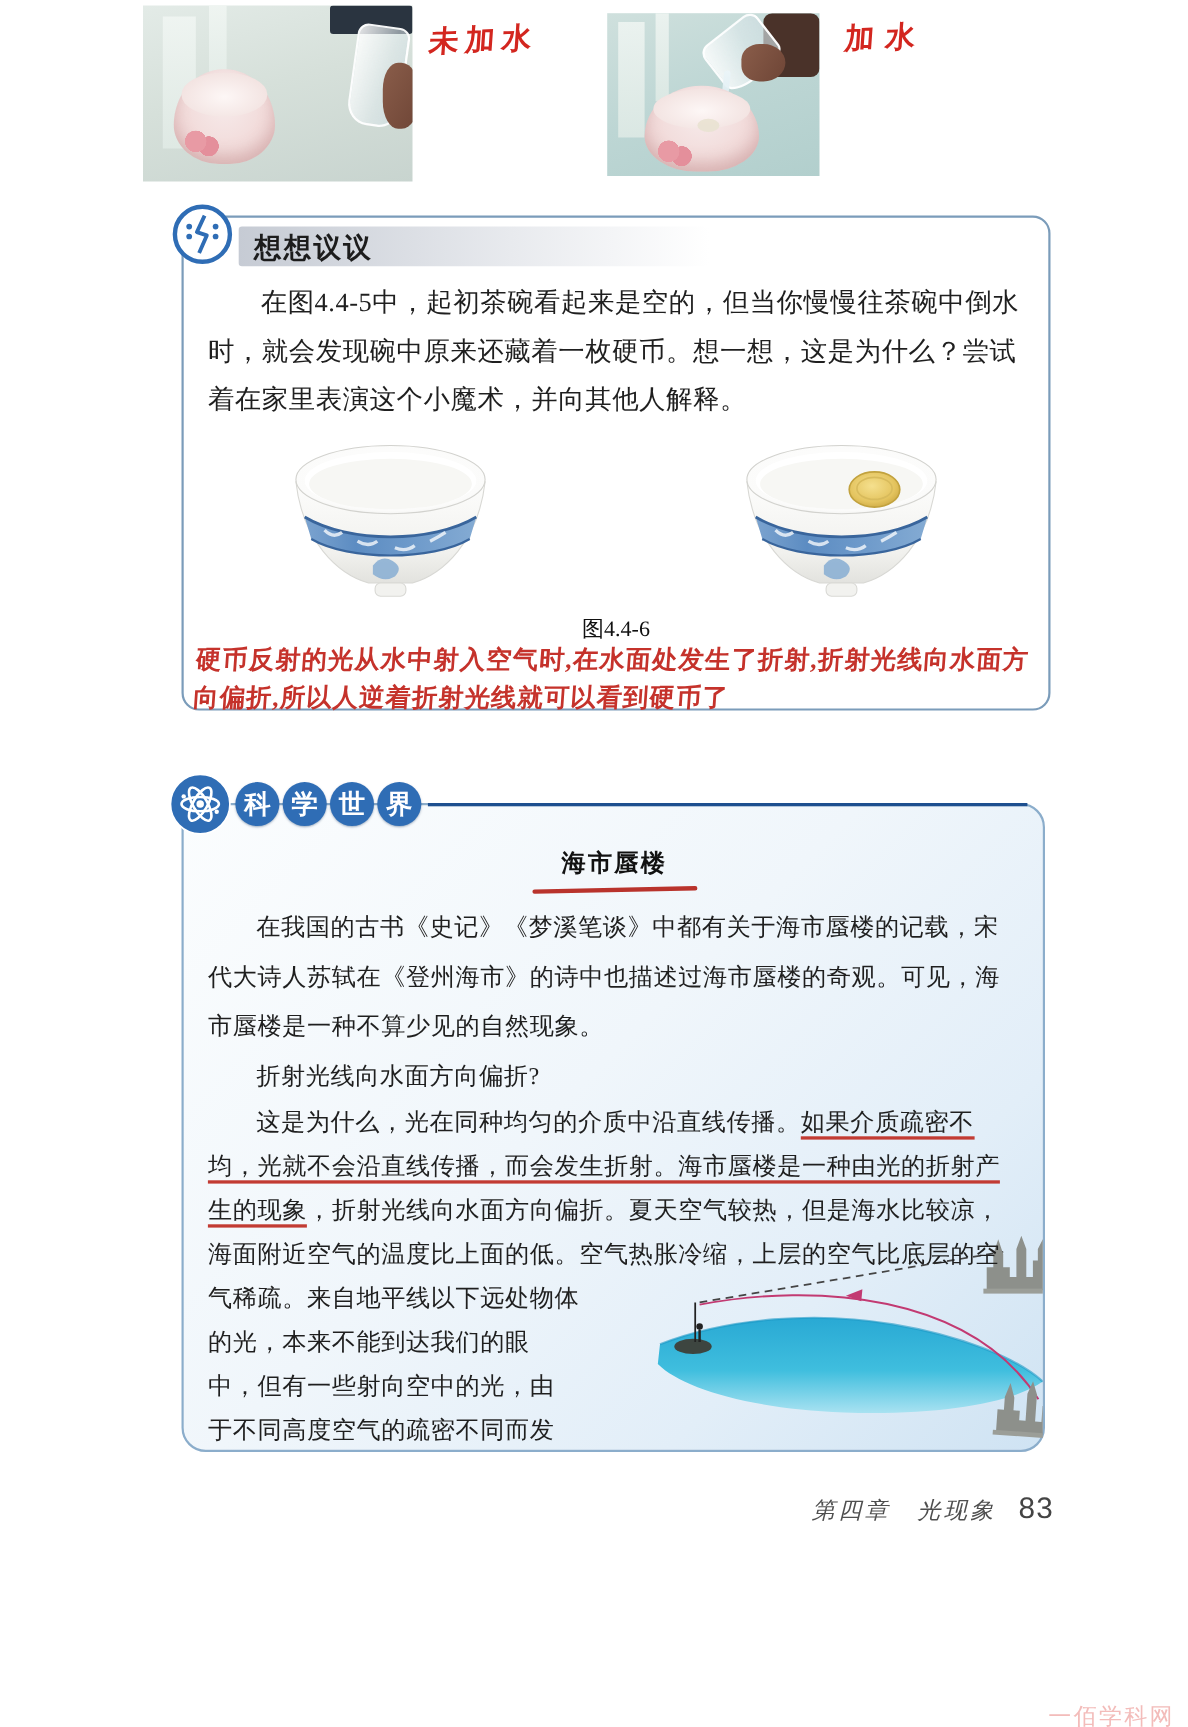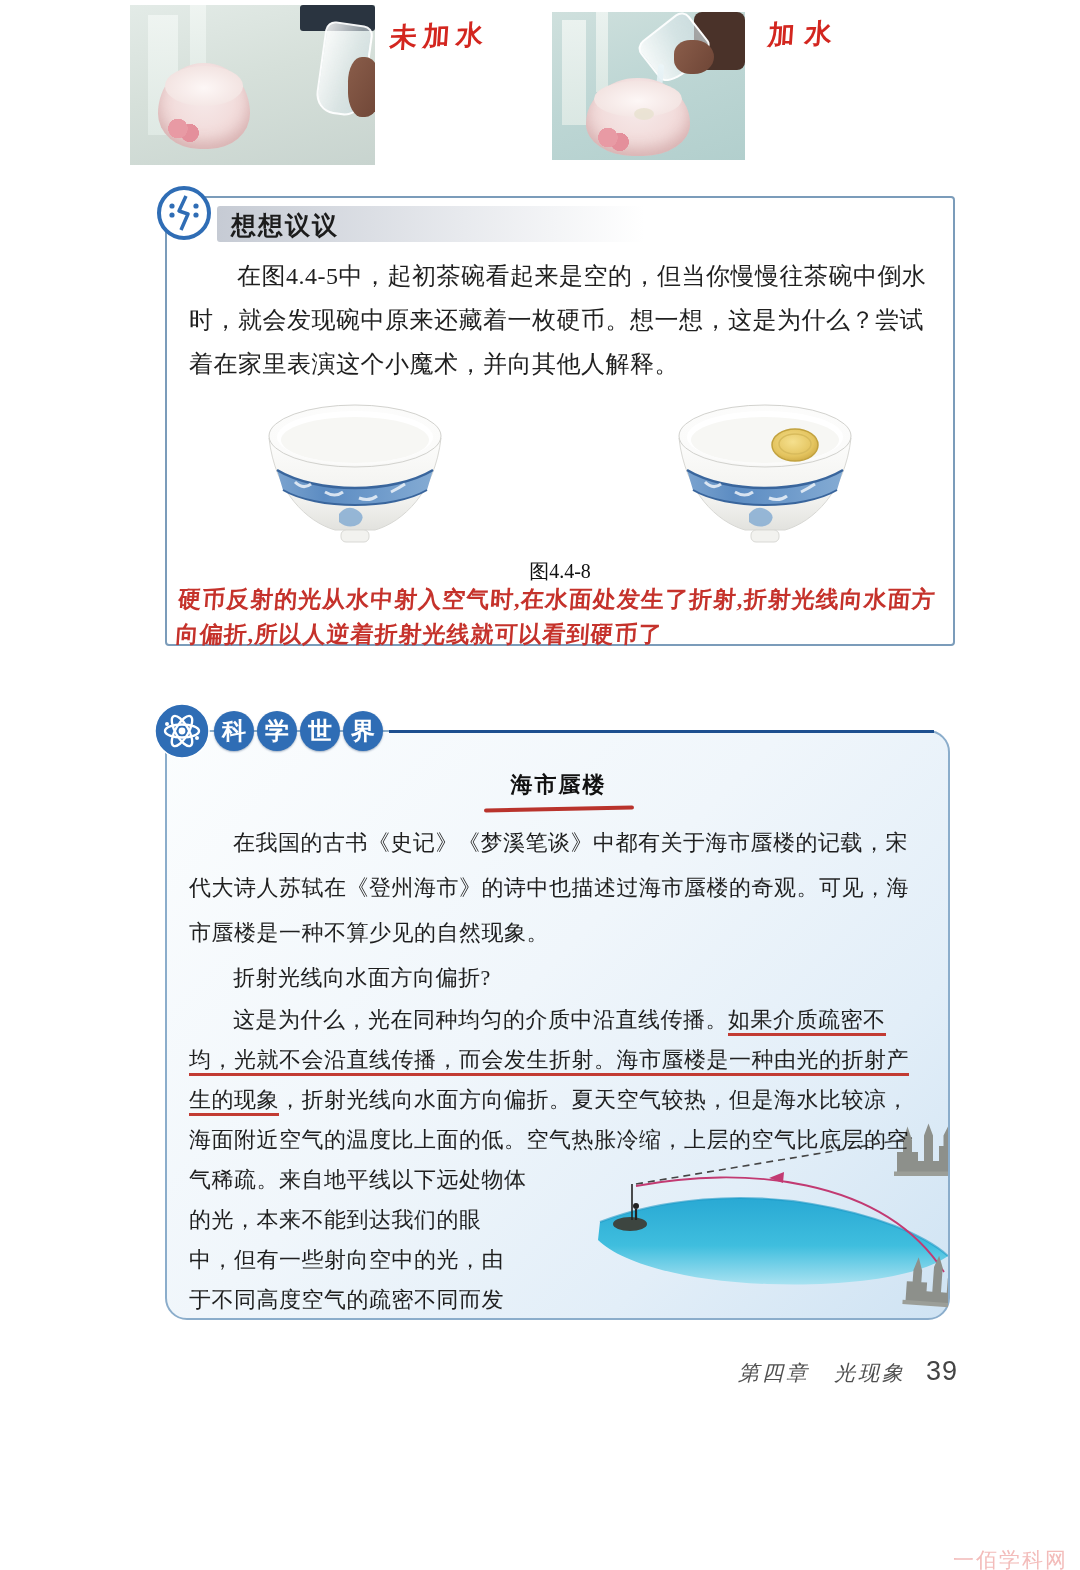--- a/index.html
+++ b/index.html
@@ -23,21 +23,21 @@
            border:2px solid rgba(255,255,255,.9); border-radius:10px 10px 40% 40%/10px 10px 22% 22%; }
   .hand { position:absolute; background:linear-gradient(120deg,#8a5d4a,#6e4536); border-radius:45% 55% 55% 45%; }
   .sleeve { position:absolute; background:#4a3229; border-radius:8px; }
   .stream { position:absolute; width:6px; background:linear-gradient(rgba(235,245,248,.95),rgba(210,230,236,.8)); border-radius:3px; }
   .coin-dot { position:absolute; width:20px; height:12px; border-radius:50%; background:#e9e2d2; opacity:.9; }
   .photo-label { position:absolute; color:#d3261f; font-weight:bold; font-size:27px; letter-spacing:6px;
                  transform:skewX(-6deg) rotate(-2deg); font-family:"Liberation Serif",serif; }
 
   
   .think-box { position:absolute; left:165px; top:196px; width:790px; height:450px;
-               border:2px solid #7b9cba; border-radius:4px; background:#fff; }
+               border:2px solid #7b9cba; border-radius:16px; background:#fff; }
   .think-icon { position:absolute; left:-12px; top:-14px; width:58px; height:58px; }
   .think-header-bar { position:absolute; left:50px; top:8px; width:450px; height:36px; border-radius:3px;
                background:linear-gradient(to right,#c6cbd4 0%,#e8eaee 55%,rgba(255,255,255,0) 95%); }
   .think-header { position:absolute; left:64px; top:11px; font-family:"Liberation Sans",sans-serif;
                font-weight:bold; font-size:25px; color:#1c1c1c; letter-spacing:2px; }
   .think-par { position:absolute; left:22px; top:56px; width:748px; font-size:24px; line-height:44px;
                color:#1f1f1f; text-indent:2em; letter-spacing:.5px; }
   .bowl-fig { position:absolute; top:184px; width:200px; height:166px; }
   .bowl-left { left:88px; } .bowl-right { left:498px; }
   .fig-caption1 { position:absolute; left:0; top:360px; width:100%; text-align:center; font-size:20px; color:#111; }
@@ -171,21 +171,21 @@
         <path d="M84,132 q8,-10 18,-4 q10,6 2,14 q-10,6 -20,-2 z" fill="#86add2" opacity=".85"></path>
         <rect x="86" y="148" width="28" height="12" rx="5" fill="#f2f2ef" stroke="#d9d9d5"></rect>
         <ellipse cx="100" cy="54" rx="86" ry="31" fill="url(#rimg)" stroke="#d2d2ce" stroke-width="1"></ellipse>
         <ellipse cx="100" cy="55" rx="78" ry="26" fill="#ffffff"></ellipse>
         <ellipse cx="100" cy="58" rx="74" ry="23" fill="#f7f7f4"></ellipse>
         <ellipse cx="130" cy="63" rx="23" ry="16" fill="url(#coing)" stroke="#c2a23e" stroke-width="1.5"></ellipse>
         <ellipse cx="130" cy="62" rx="16" ry="10" fill="none" stroke="#d8bb5c" stroke-width="1.5"></ellipse>
       </svg>
     </div>
 
-    <div class="fig-caption1">图4.4-8</div>
+    <div class="fig-caption1">图4.4-6</div>
     <div class="hand-answer">硬币反射的光从水中射入空气时,在水面处发生了折射,折射光线向水面方向偏折,所以人逆着折射光线就可以看到硬币了</div>
   </div>
 
   <div class="sci-box">
     <div class="sci-badge">
       <svg width="58" height="58" viewBox="0 0 58 58">
         <circle cx="29" cy="29" r="27" fill="#2f6db5" stroke="#ffffff" stroke-width="1.5"></circle>
         <g stroke="#ffffff" stroke-width="2.4" fill="none">
           <ellipse cx="29" cy="29" rx="17" ry="6.5"></ellipse>
           <ellipse cx="29" cy="29" rx="17" ry="6.5" transform="rotate(60 29 29)"></ellipse>
@@ -232,18 +232,18 @@
             <use href="#castle" x="0" y="0" transform="translate(322,0) scale(1.5)"></use>
             <use href="#castle" x="0" y="0" transform="translate(334,130) scale(1.45) rotate(4)"></use>
           </svg>
           
         </span><span>低。空气热胀冷缩，上层的空气比底层的空气稀疏。来自地平线以下远处物体的光，本来不能到达我们的眼中，但有一些射向空中的光，由于不同高度空气的疏密不同而发生弯曲，逐渐弯向地面（图4.4-6），进入观察者的眼睛。观察者逆着光望去，就看见了远处的物体。</span></p>
     </div>
   </div>
 
   <div class="footer">
     <span class="chap">第四章　光现象</span>
-    <span class="pg">39</span>
+    <span class="pg">83</span>
   </div>
 
   <div class="site-mark">一佰学科网</div>
 
 </div>
 
 </body></html>

